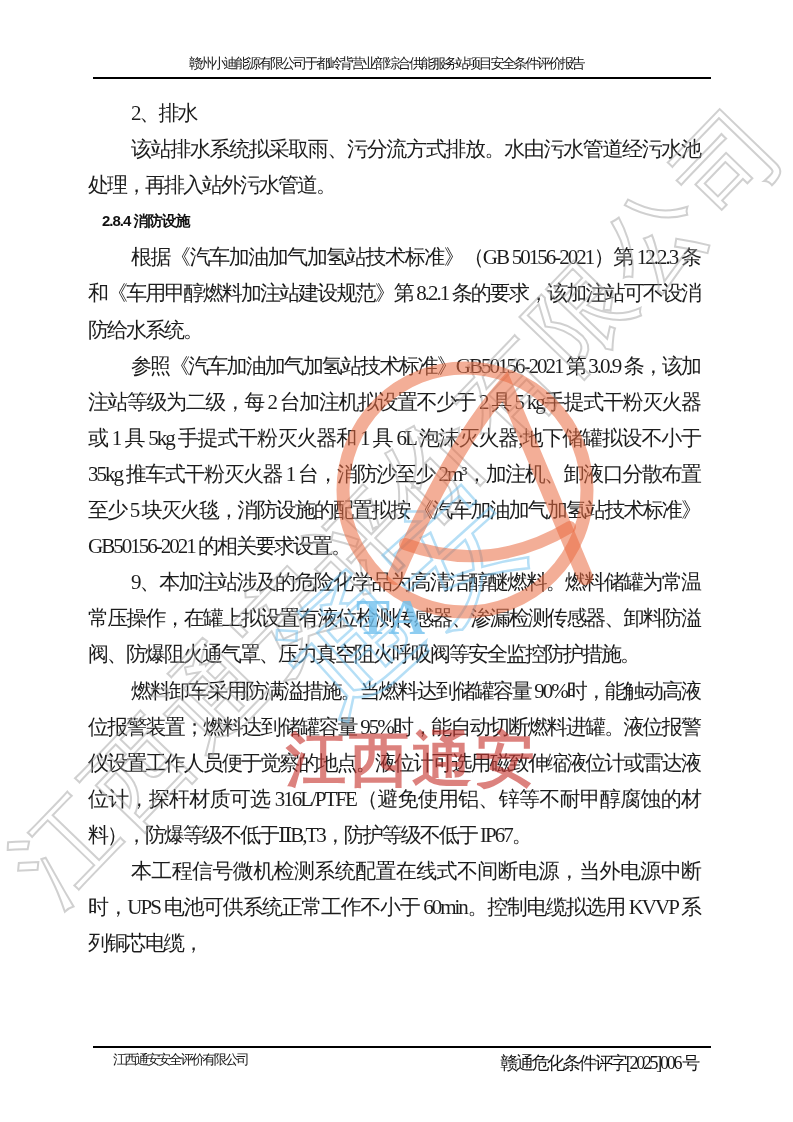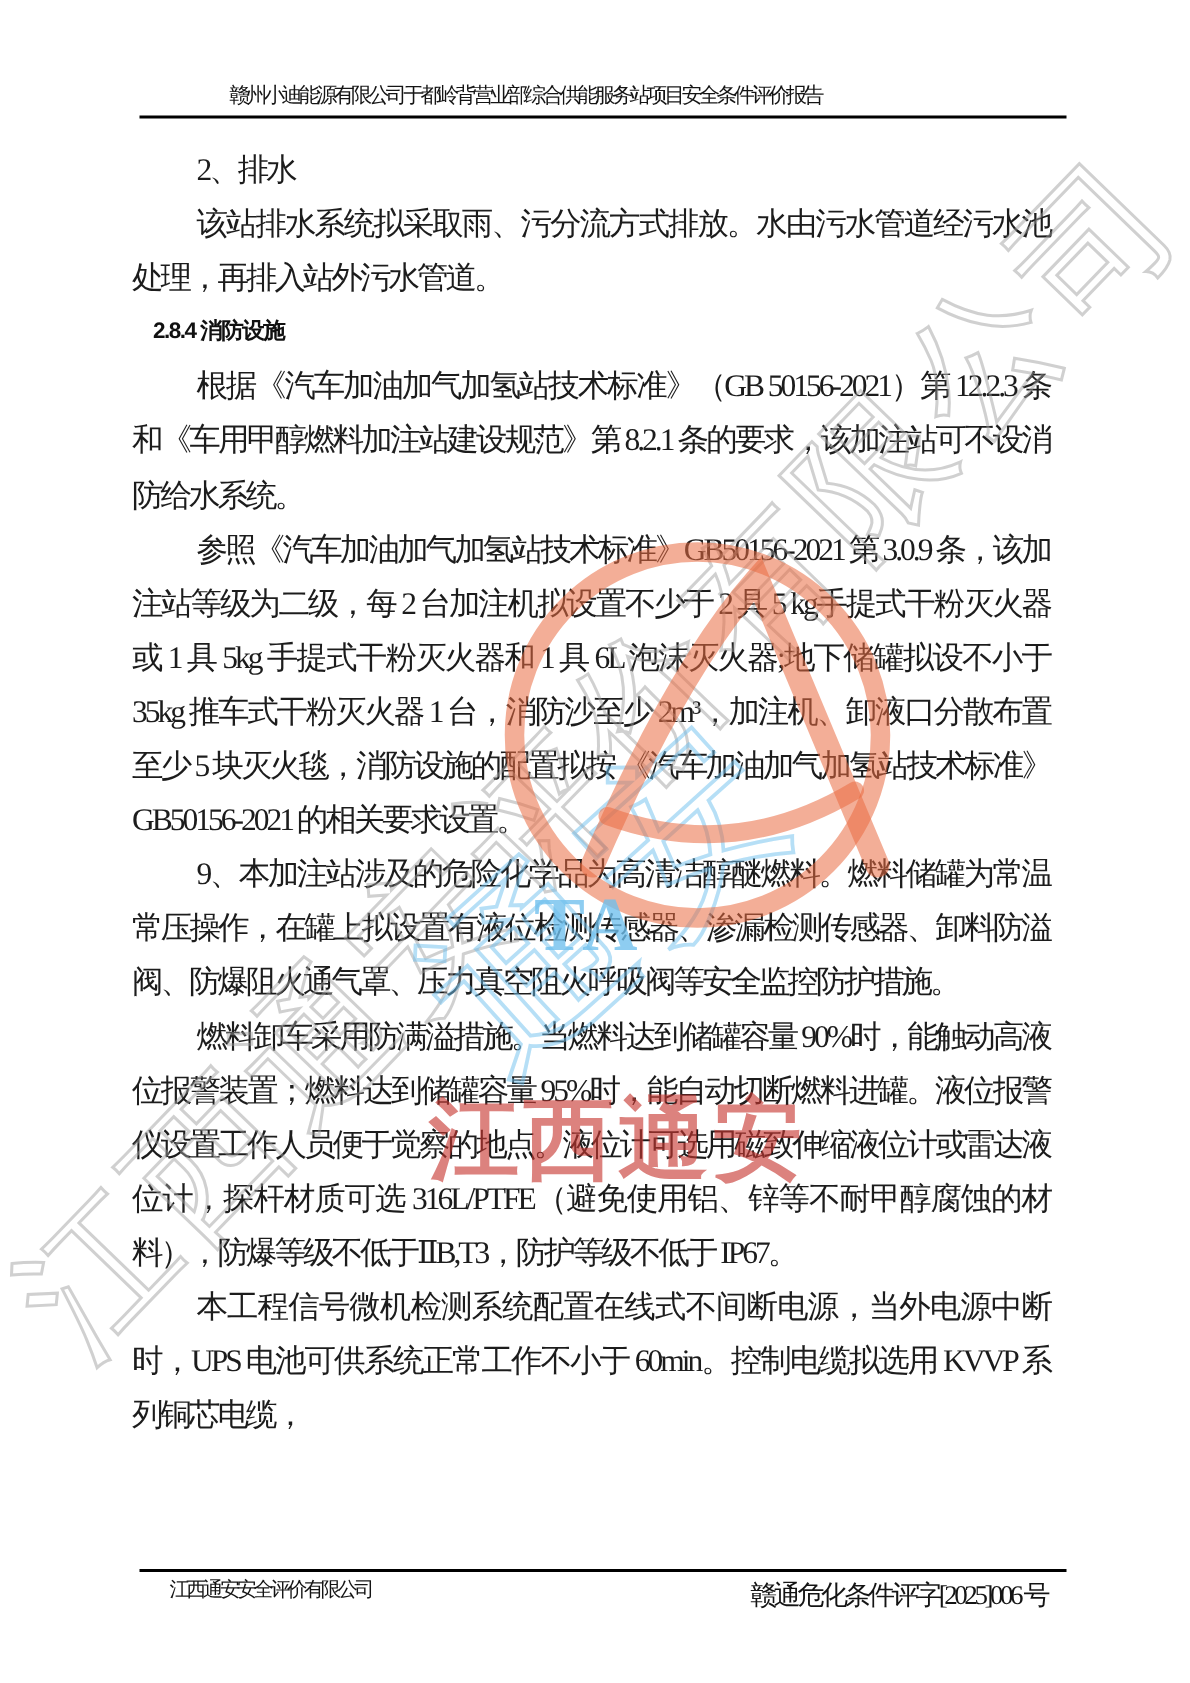--- a/index.html
+++ b/index.html
@@ -9,21 +9,21 @@
     background:#ffffff;
     overflow:hidden;
     font-family:"Liberation Serif","DejaVu Serif",serif;
     color:#191919;
   }
   
   .doc-header{
     position:absolute;top:55px;left:0;width:700px;
     text-align:center;
     font-size:14px;letter-spacing:-2.4px;
-    color:#141414;white-space:nowrap;
+    color:#141414;white-space:nowrap;padding-left:36px;
   }
   .header-rule{
     position:absolute;left:93px;top:77px;width:618px;height:2px;
     background:#000;
   }
   
   .content{
     position:absolute;left:88px;top:95px;width:612px;
     font-size:21px;line-height:36.1px;letter-spacing:-2px;
     text-align:justify;color:#1c1c1c;

